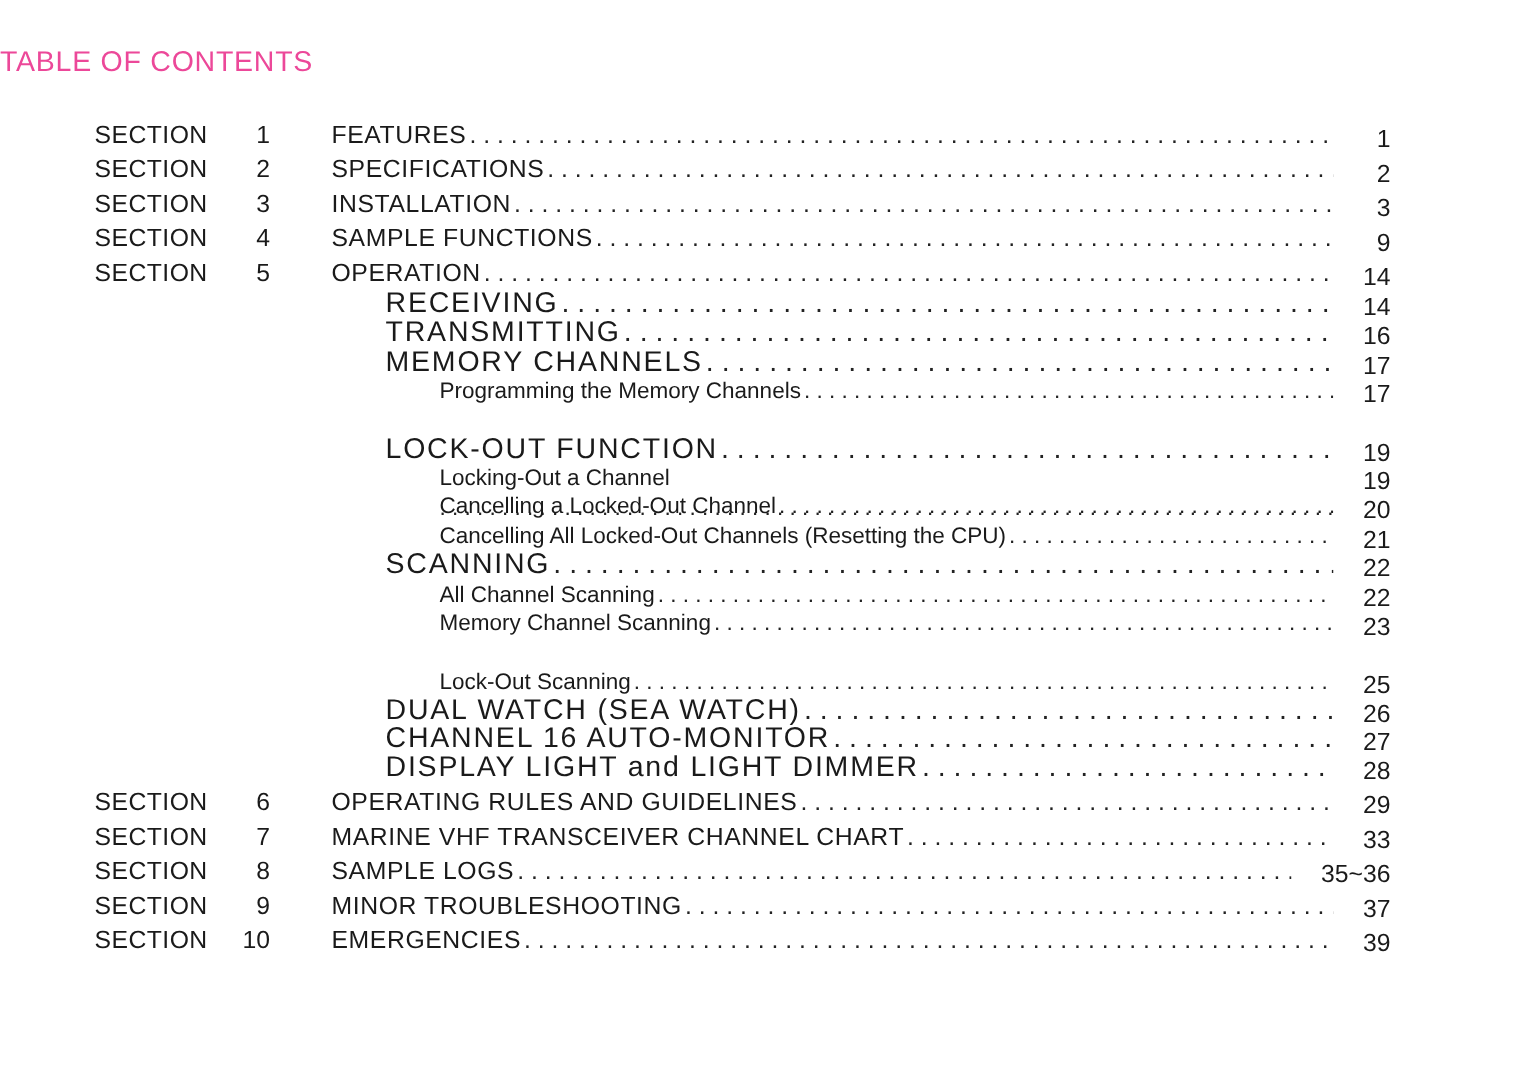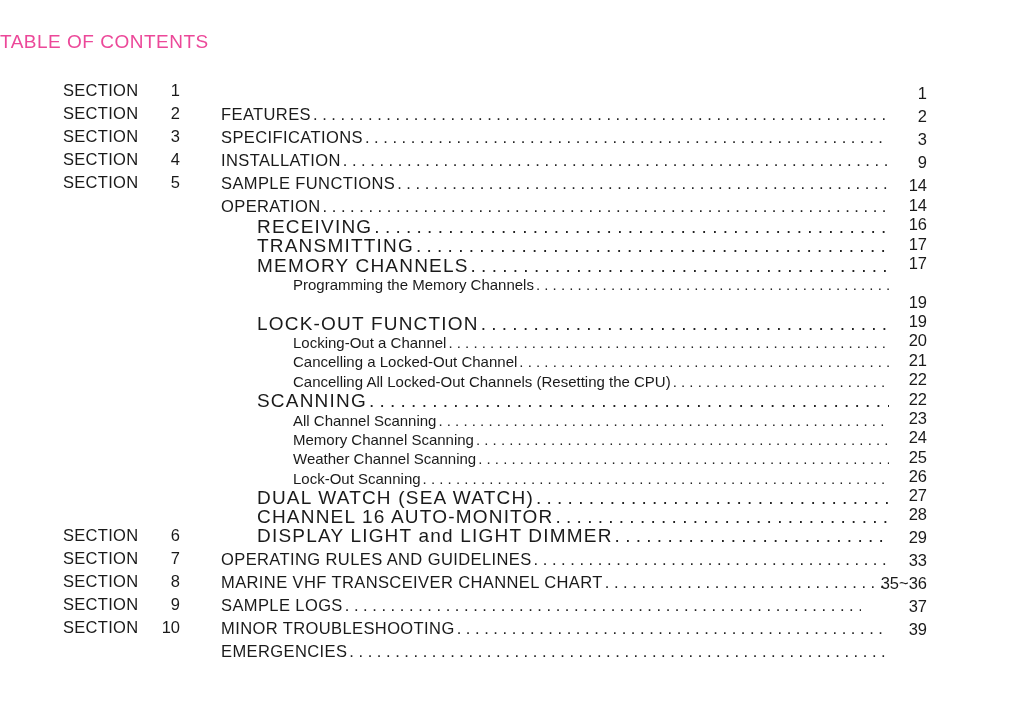--- a/index.html
+++ b/index.html
@@ -8,21 +8,21 @@
     font-family: "Liberation Sans", "DejaVu Sans", sans-serif; color: #1a1a1a;
   }
   .title {
     position: absolute; top: 31px; left: 0; width: 1000px; text-align: left;
     font-size: 19px; letter-spacing: 0.5px; color: #ec4899;
   }
   .toc { position: absolute; left: 0; top: 0; width: 1024px; height: 728px; }
   .row { position: absolute; height: 20px; font-size: 16.5px; line-height: 20px; white-space: nowrap; }
   .sec-label { position: absolute; left: 63px; letter-spacing: 0.3px; }
   .sec-num { position: absolute; width: 30px; text-align: right; }
-  .entry { position: absolute; overflow: hidden; display: flex; align-items: flex-start; margin-top: 24px; }
+  .entry { position: absolute; overflow: hidden; display: flex; align-items: flex-start; }
   .entry .txt { flex: 0 0 auto; padding-right: 2px; }
   .entry .dots { flex: 1 1 auto; overflow: hidden; letter-spacing: 4.6px; color: #222; }
   .entry .dots::before {
     content: ". . . . . . . . . . . . . . . . . . . . . . . . . . . . . . . . . . . . . . . . . . . . . . . . . . . . . . . . . . . . . . . . . . . . . . . . . . . . . . . . . . . . . . . . . . . .";
     letter-spacing: 0;
   }
   .page { position: absolute; text-align: right; width: 60px; }
   .lvl0 { font-size: 16.5px; letter-spacing: 0.4px; }
   .lvl1 { font-size: 19px; letter-spacing: 1.2px; }
   .lvl2 { font-size: 15px; letter-spacing: 0px; }
@@ -107,21 +107,21 @@
       <span class="page" style="left: 867px; top: 2px;">17</span>
     </div>
     <div class="row" style="top: 290px; left: 0px; width: 1024px;">
       <div class="entry lvl1" style="left: 257px; width: 632px;">
         <span class="txt">LOCK-OUT FUNCTION</span>
         <span class="dots"></span>
       </div>
       <span class="page" style="left: 867px; top: 2px;">19</span>
     </div>
     <div class="row" style="top: 309px; left: 0px; width: 1024px;">
-      <div class="entry lvl2" style="left: 293px; width: 596px;">
+      <div class="entry lvl2" style="left: 293px; width: 596px; flex-direction: column;">
         <span class="txt">Locking-Out a Channel</span>
         <span class="dots"></span>
       </div>
       <span class="page" style="left: 867px; top: 2px;">19</span>
     </div>
     <div class="row" style="top: 328px; left: 0px; width: 1024px;">
       <div class="entry lvl2" style="left: 293px; width: 596px;">
         <span class="txt">Cancelling a Locked-Out Channel</span>
         <span class="dots"></span>
       </div>
@@ -147,27 +147,20 @@
         <span class="dots"></span>
       </div>
       <span class="page" style="left: 867px; top: 2px;">22</span>
     </div>
     <div class="row" style="top: 406px; left: 0px; width: 1024px;">
       <div class="entry lvl2" style="left: 293px; width: 596px;">
         <span class="txt">Memory Channel Scanning</span>
         <span class="dots"></span>
       </div>
       <span class="page" style="left: 867px; top: 2px;">23</span>
-    </div>
-    <div class="row" style="top: 425px; left: 0px; width: 1024px;">
-      <div class="entry lvl2" style="left: 293px; width: 596px;">
-        <span class="txt">Weather Channel Scanning</span>
-        <span class="dots"></span>
-      </div>
-      <span class="page" style="left: 867px; top: 2px;">24</span>
     </div>
     <div class="row" style="top: 445px; left: 0px; width: 1024px;">
       <div class="entry lvl2" style="left: 293px; width: 596px;">
         <span class="txt">Lock-Out Scanning</span>
         <span class="dots"></span>
       </div>
       <span class="page" style="left: 867px; top: 2px;">25</span>
     </div>
     <div class="row" style="top: 464px; left: 0px; width: 1024px;">
       <div class="entry lvl1" style="left: 257px; width: 632px;">

